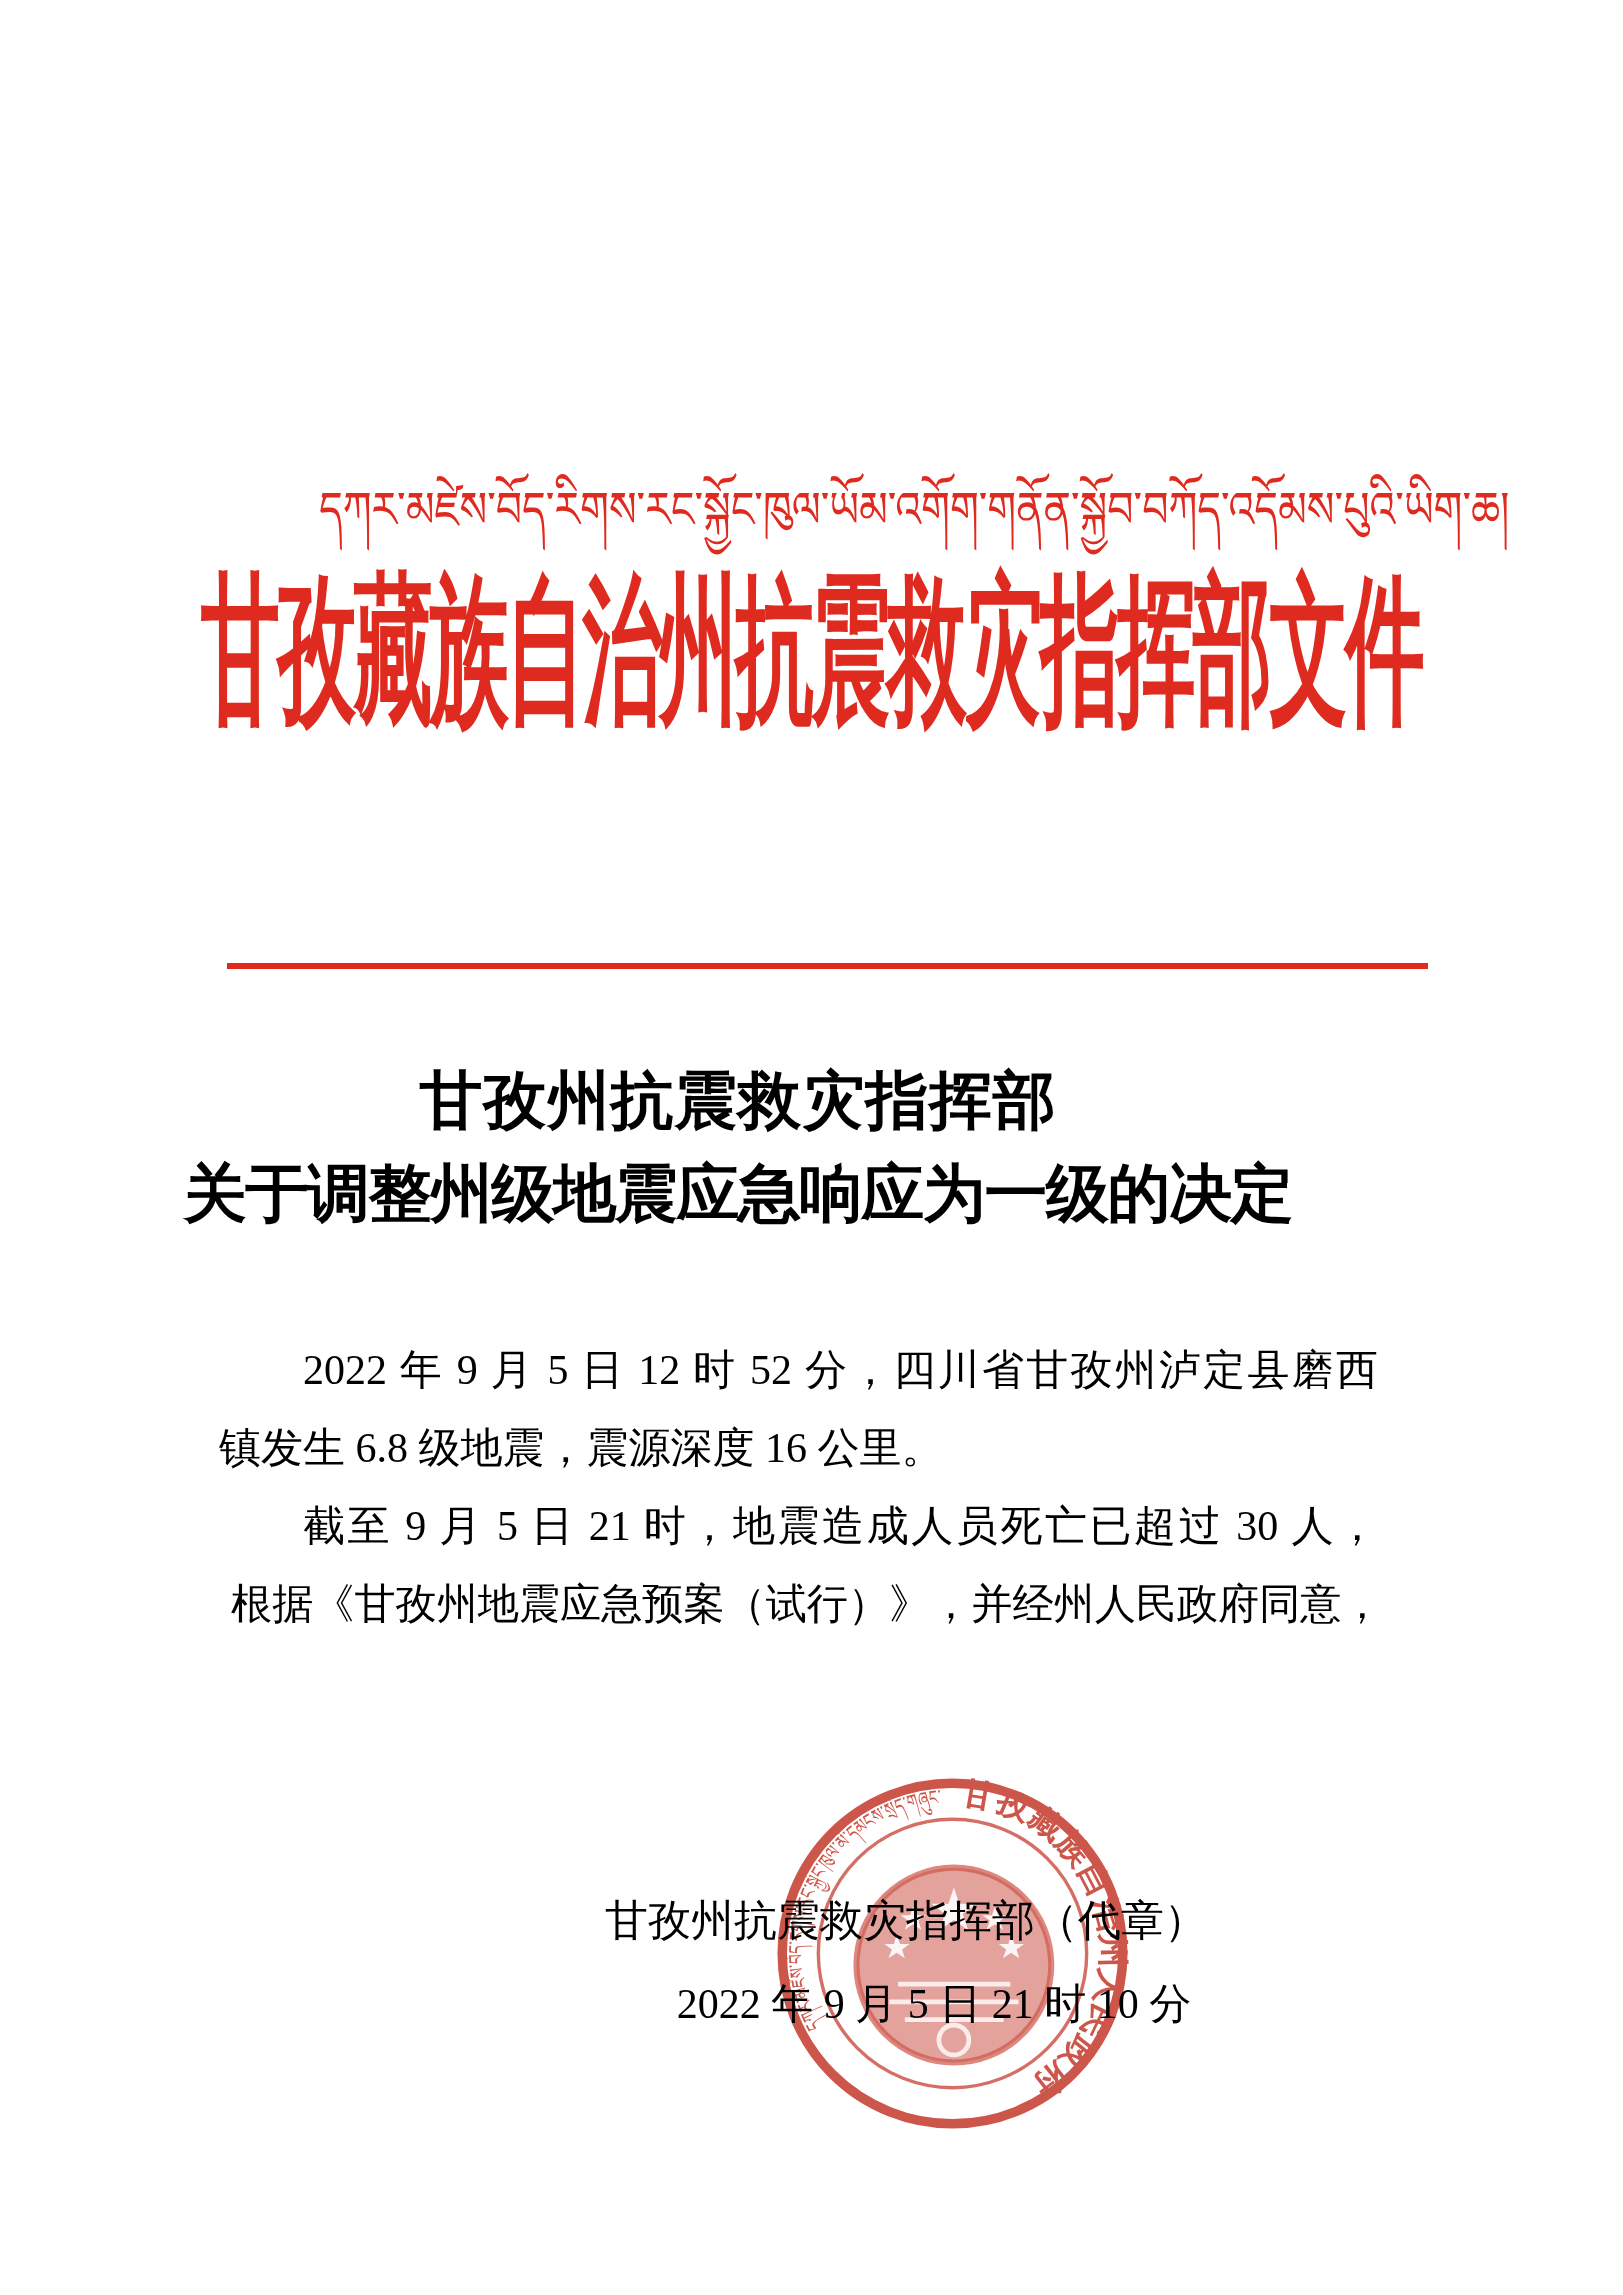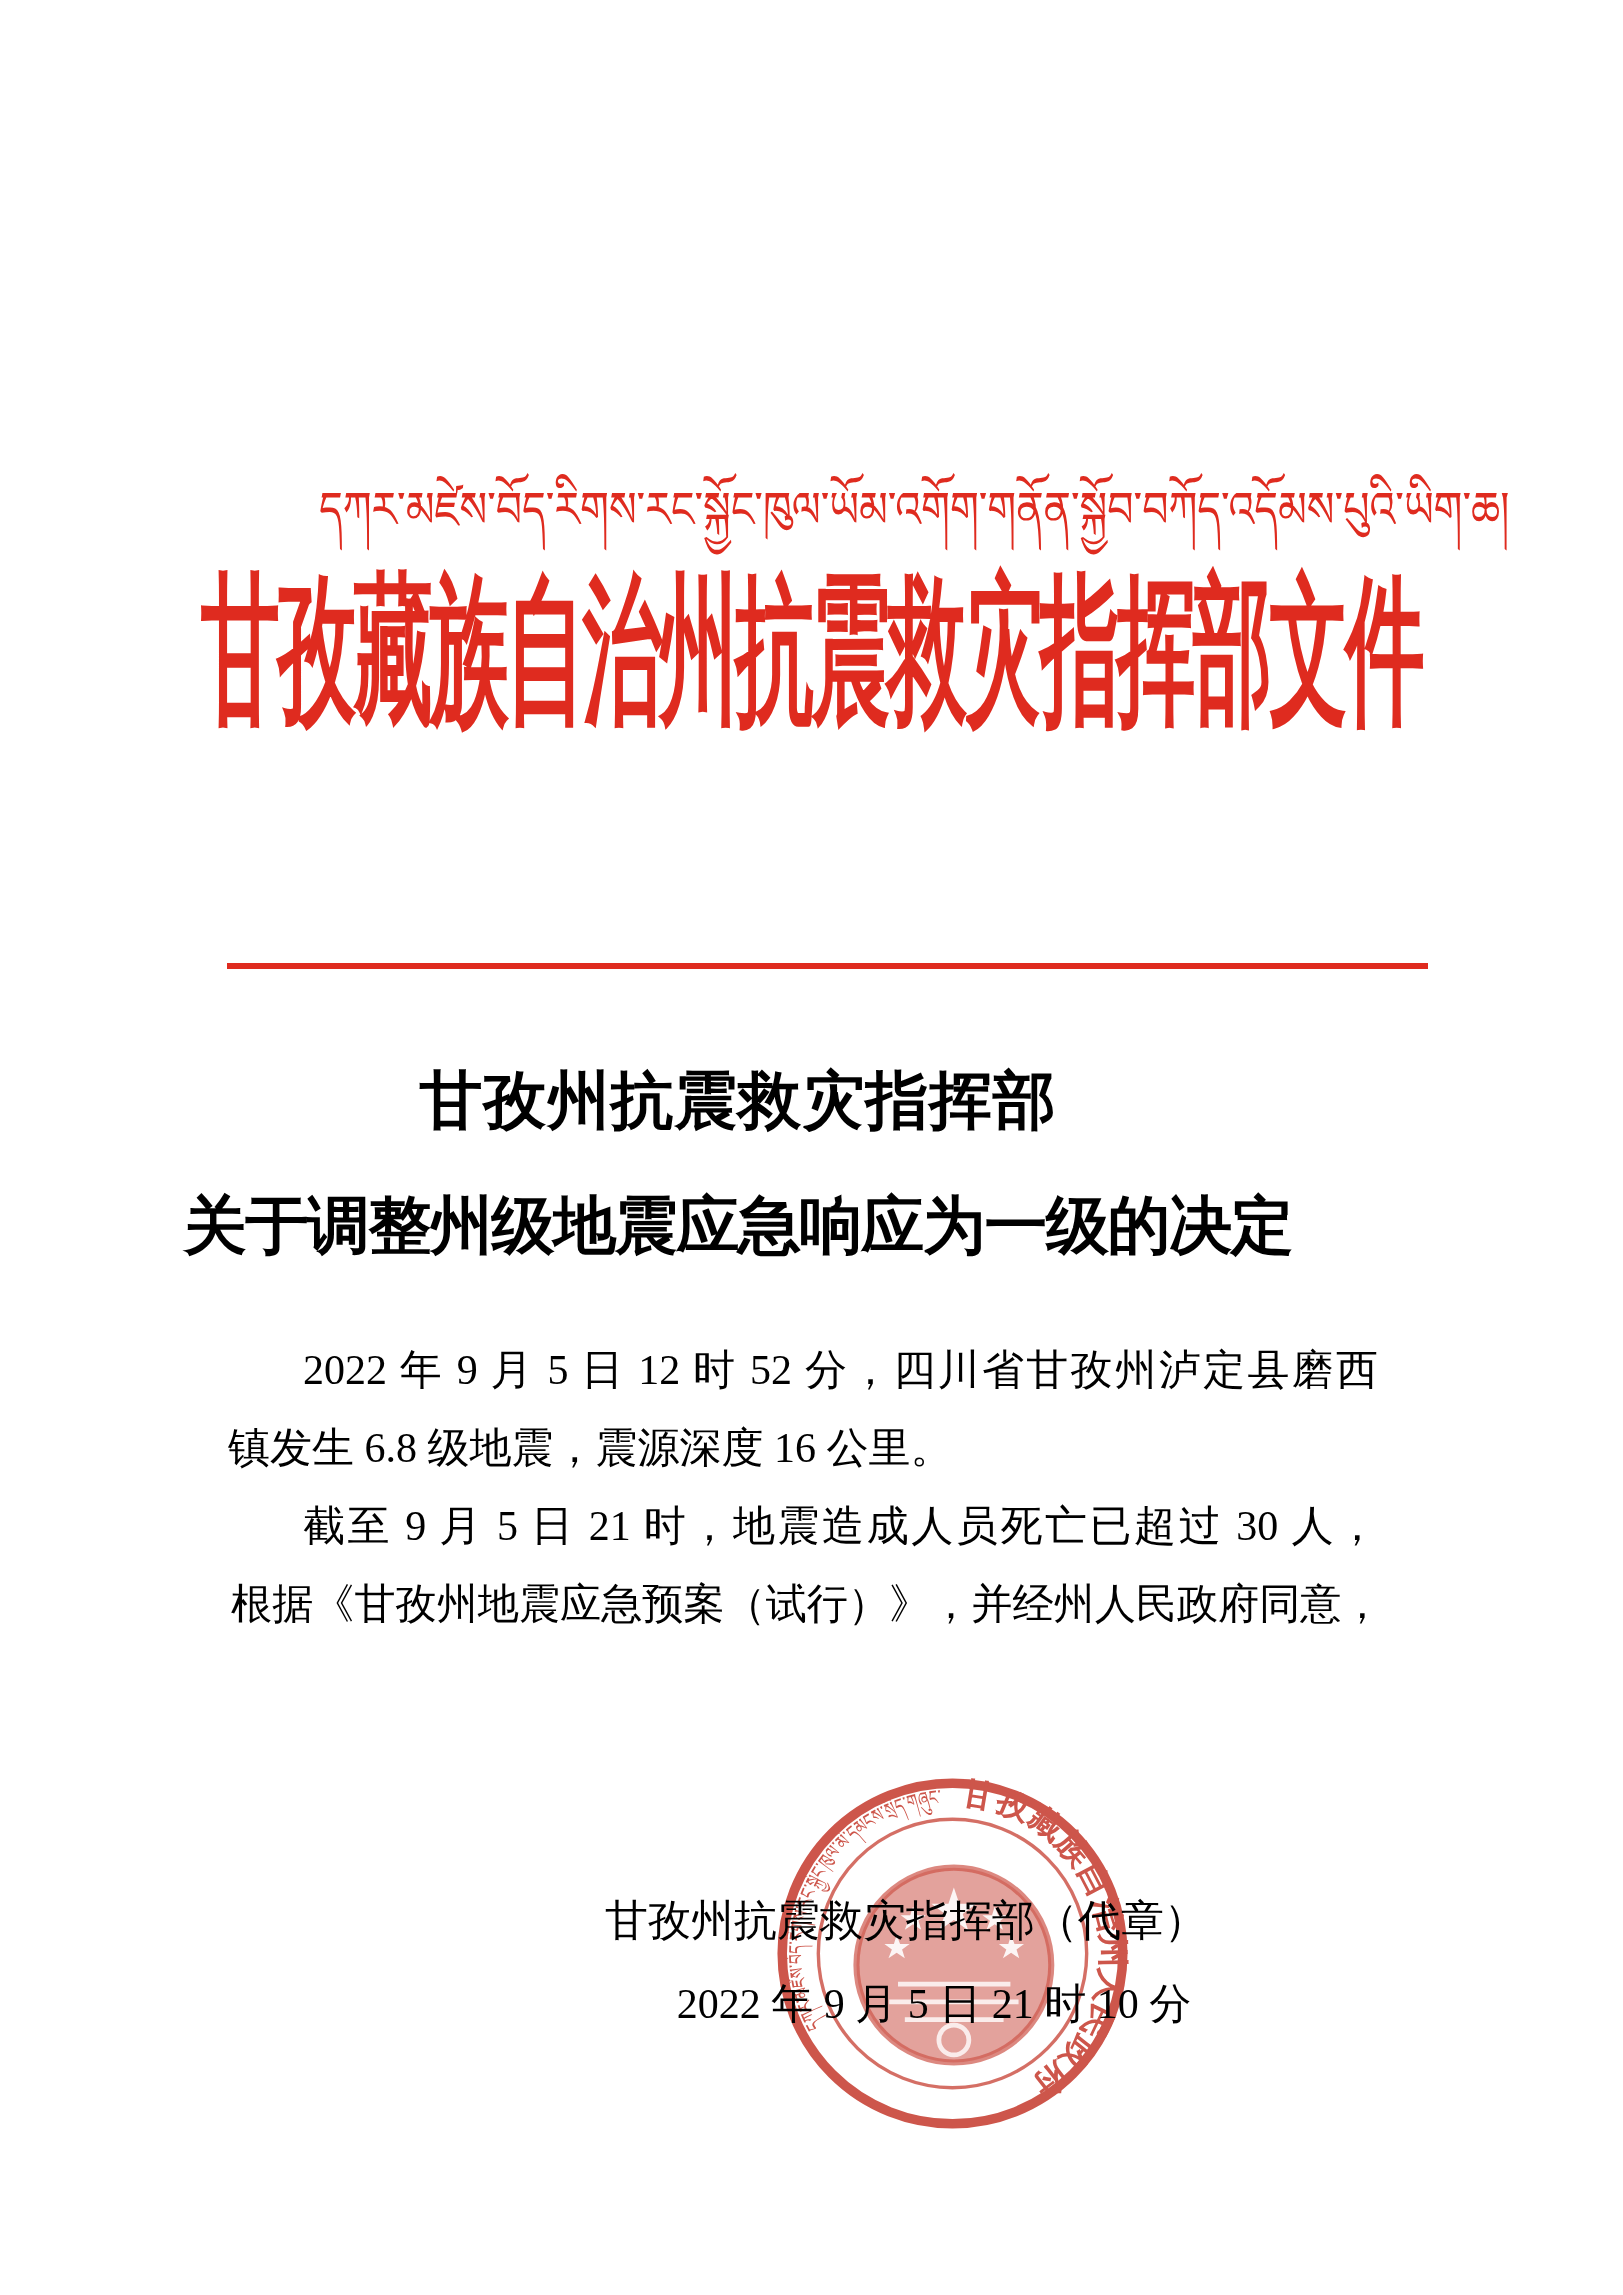--- a/index.html
+++ b/index.html
@@ -23,29 +23,29 @@
   }
   .red-rule{
     left:227px;top:963px;width:1201px;height:6.1px;background:var(--hred);
   }
   
   .doc-title{
     left:0;width:1476px;text-align:center;font-weight:bold;
     font-size:63px;line-height:1;white-space:nowrap;color:#000;
   }
   .doc-title.l1{top:1070px;letter-spacing:0.7px;}
-  .doc-title.l2{top:1163px;letter-spacing:-1.4px;margin-top:32px;}
+  .doc-title.l2{top:1163px;letter-spacing:-1.4px;}
   
   .body-block{left:219px;top:1331px;width:1159px;}
   .body-line{
     font-size:42px;line-height:78px;height:78px;
     text-align:justify;text-align-last:justify;white-space:nowrap;
   }
   .body-line.indent{text-indent:2em;}
-  .body-line.end{text-align-last:left;margin-left:9px;}
+  .body-line.end{text-align-last:left;}
   
   .signature{left:605px;top:1897px;width:682px;text-align:left;
     font-size:43px;line-height:1.1;white-space:nowrap;}
   .dateline{left:593px;top:1981px;width:682px;text-align:center;
     font-size:42px;line-height:1.1;white-space:nowrap;}
   
   .seal{left:772px;top:1773px;width:361px;height:361px;
     mix-blend-mode:multiply;opacity:.92;}
 </style>
 </head>

